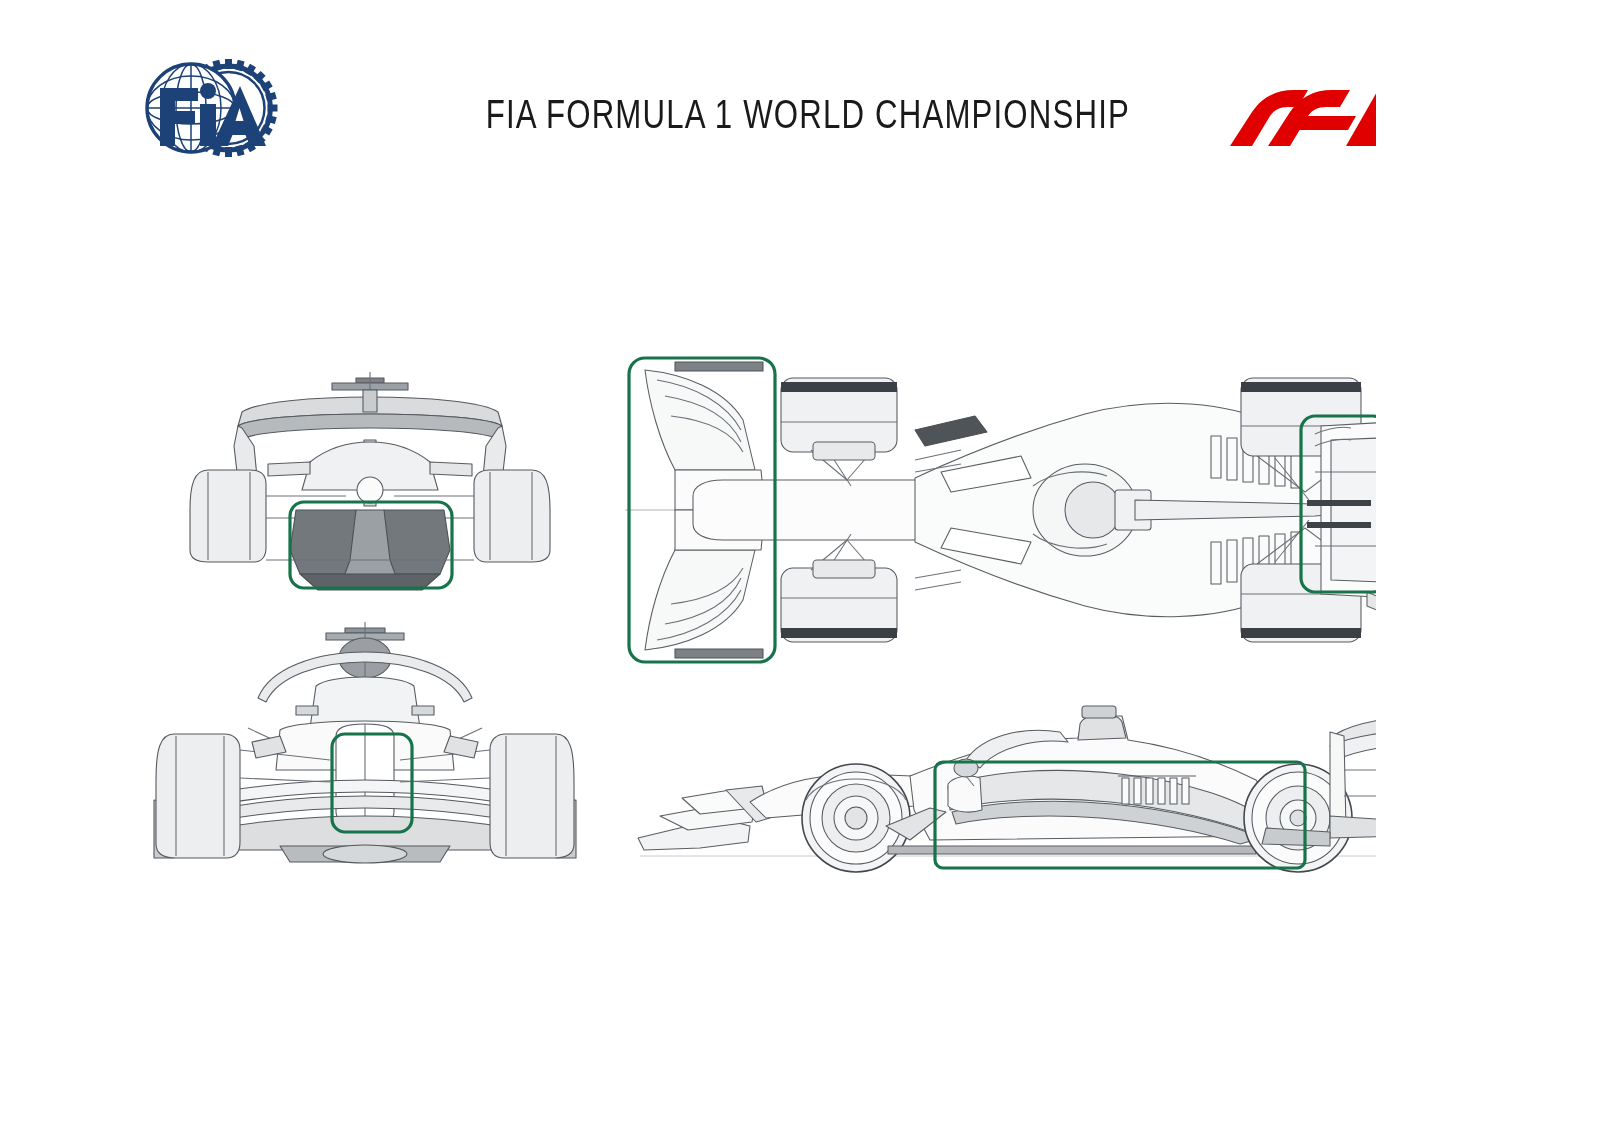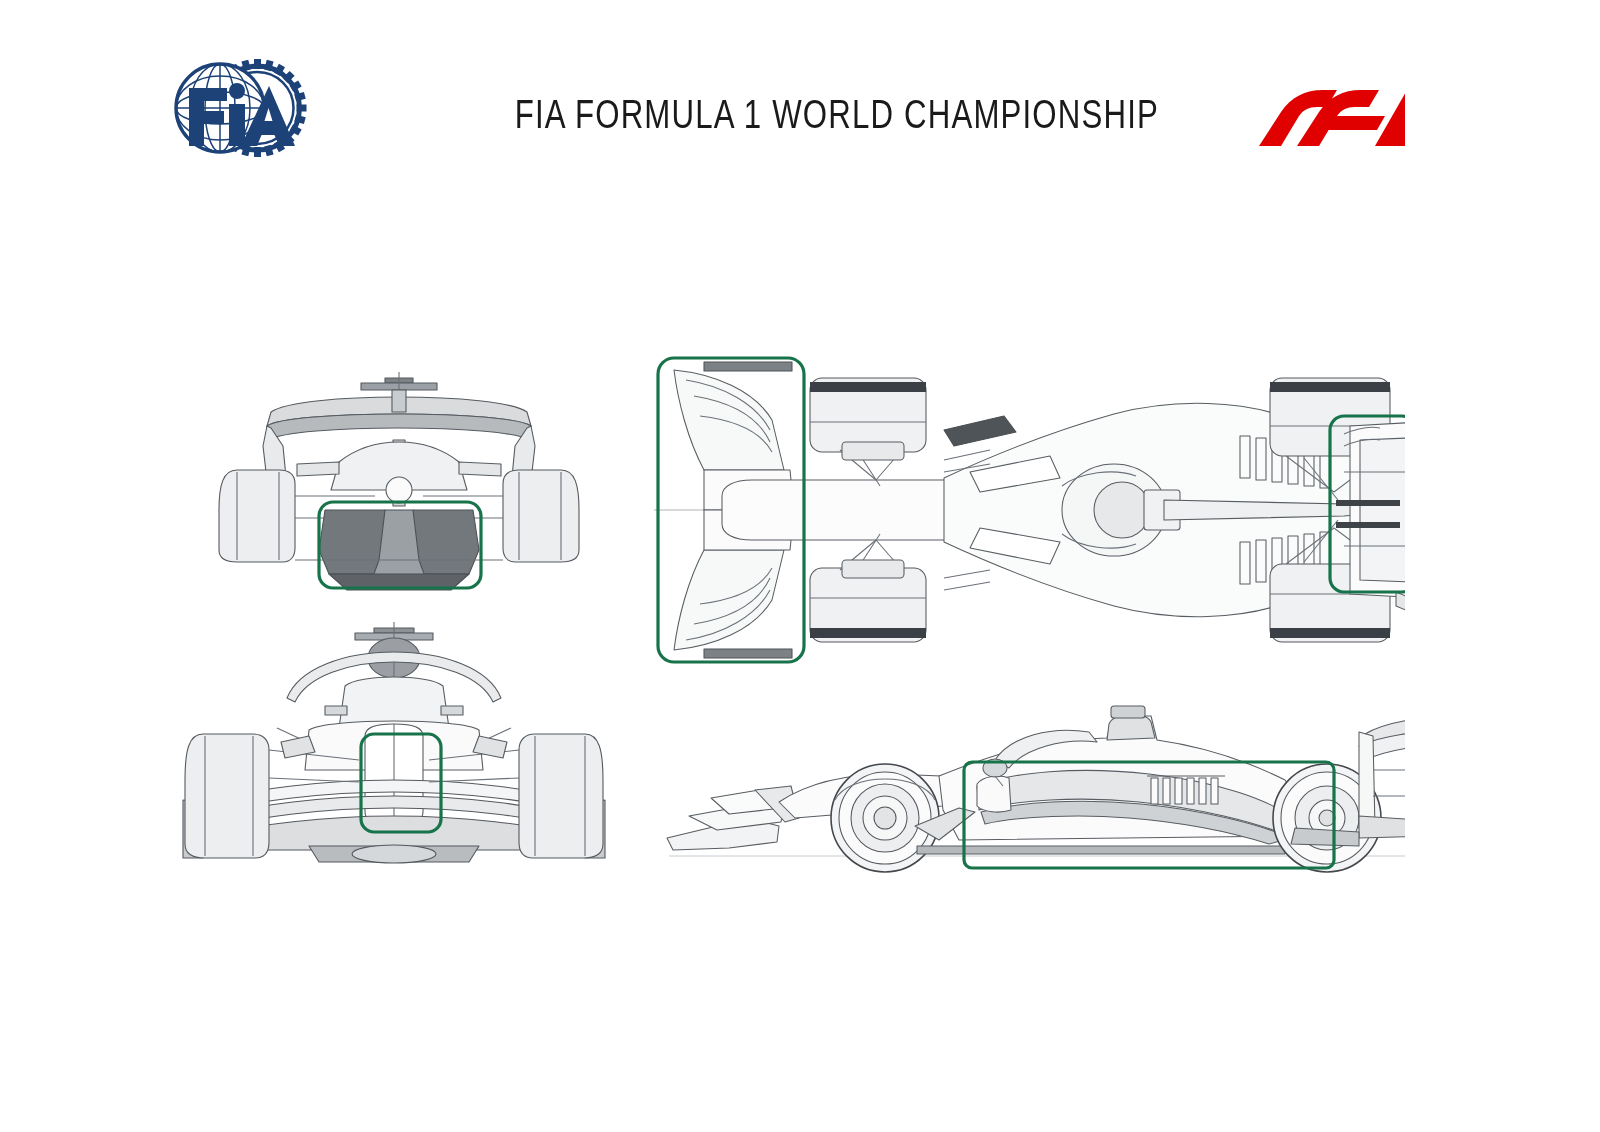--- a/index.html
+++ b/index.html
@@ -9,21 +9,20 @@
   }
   body {
     font-family: "Liberation Sans", sans-serif;
   }
   #page {
     position: relative;
     width: 1376px;
     height: 1132px;
     background: #ffffff;
     overflow: hidden;
-    margin-left: 29px;
   }
 
   
   #header {
     position: absolute;
     left: 0; top: 0;
     width: 1600px;
     height: 210px;
   }
   #fia-logo {

